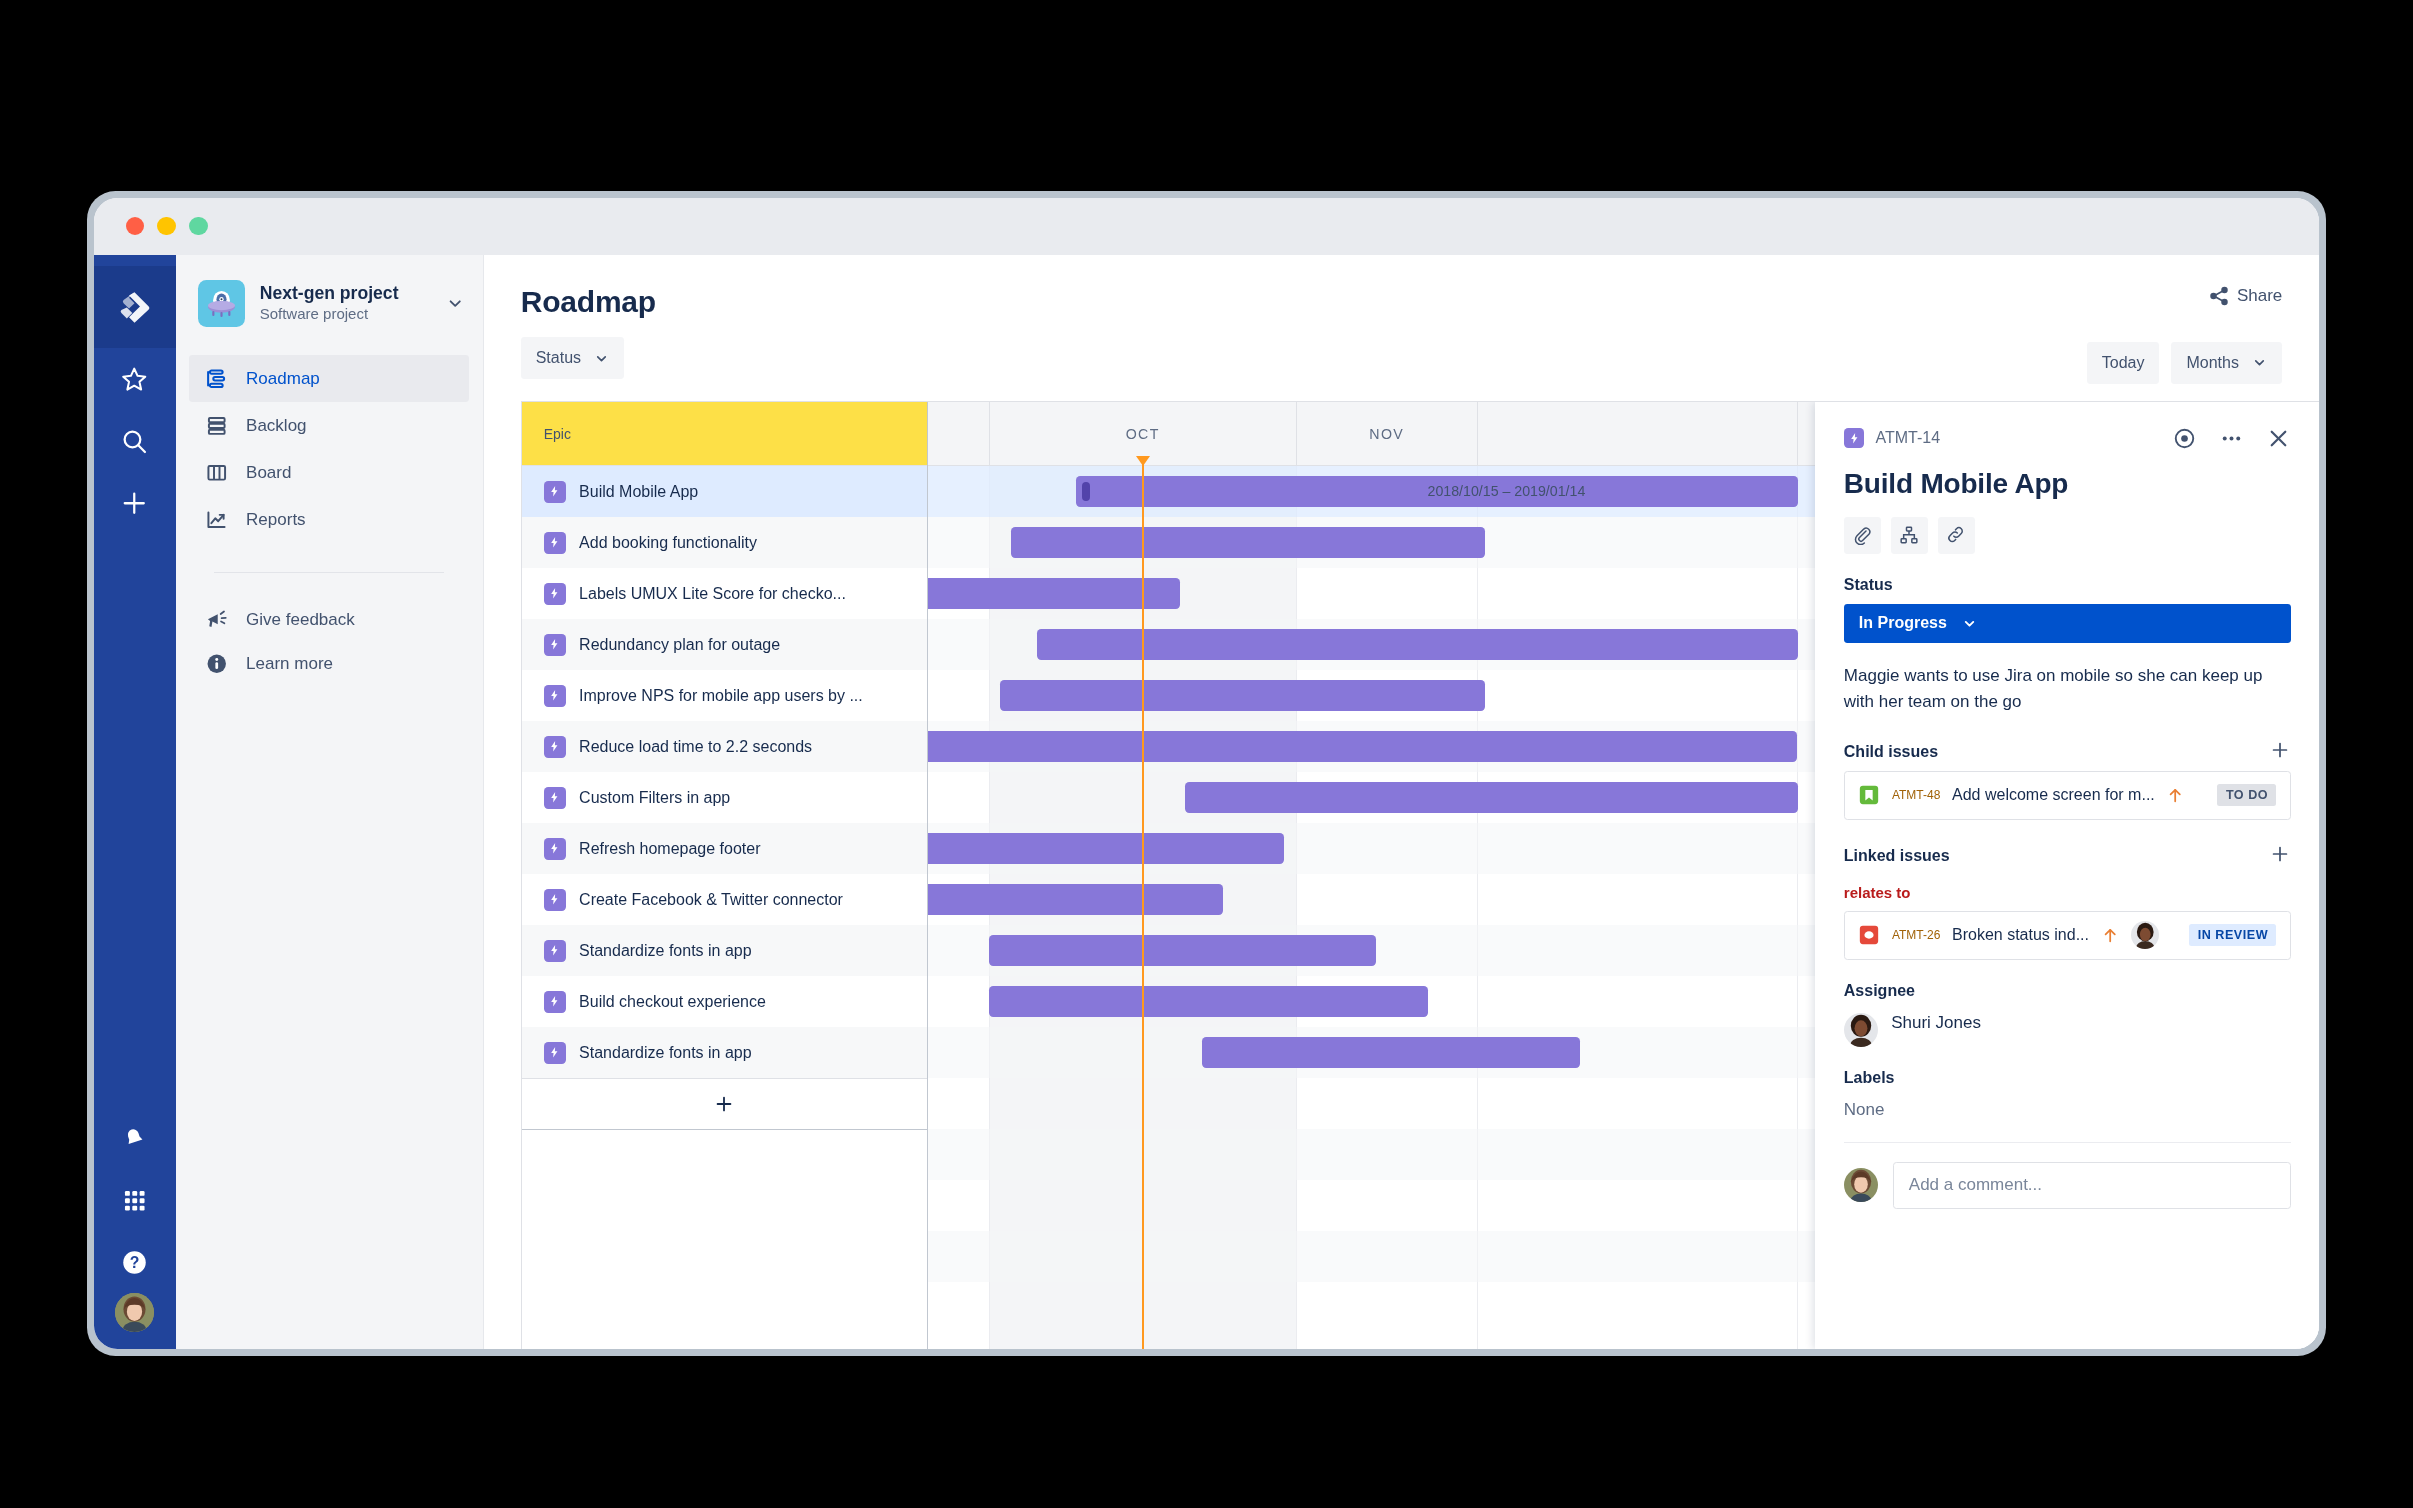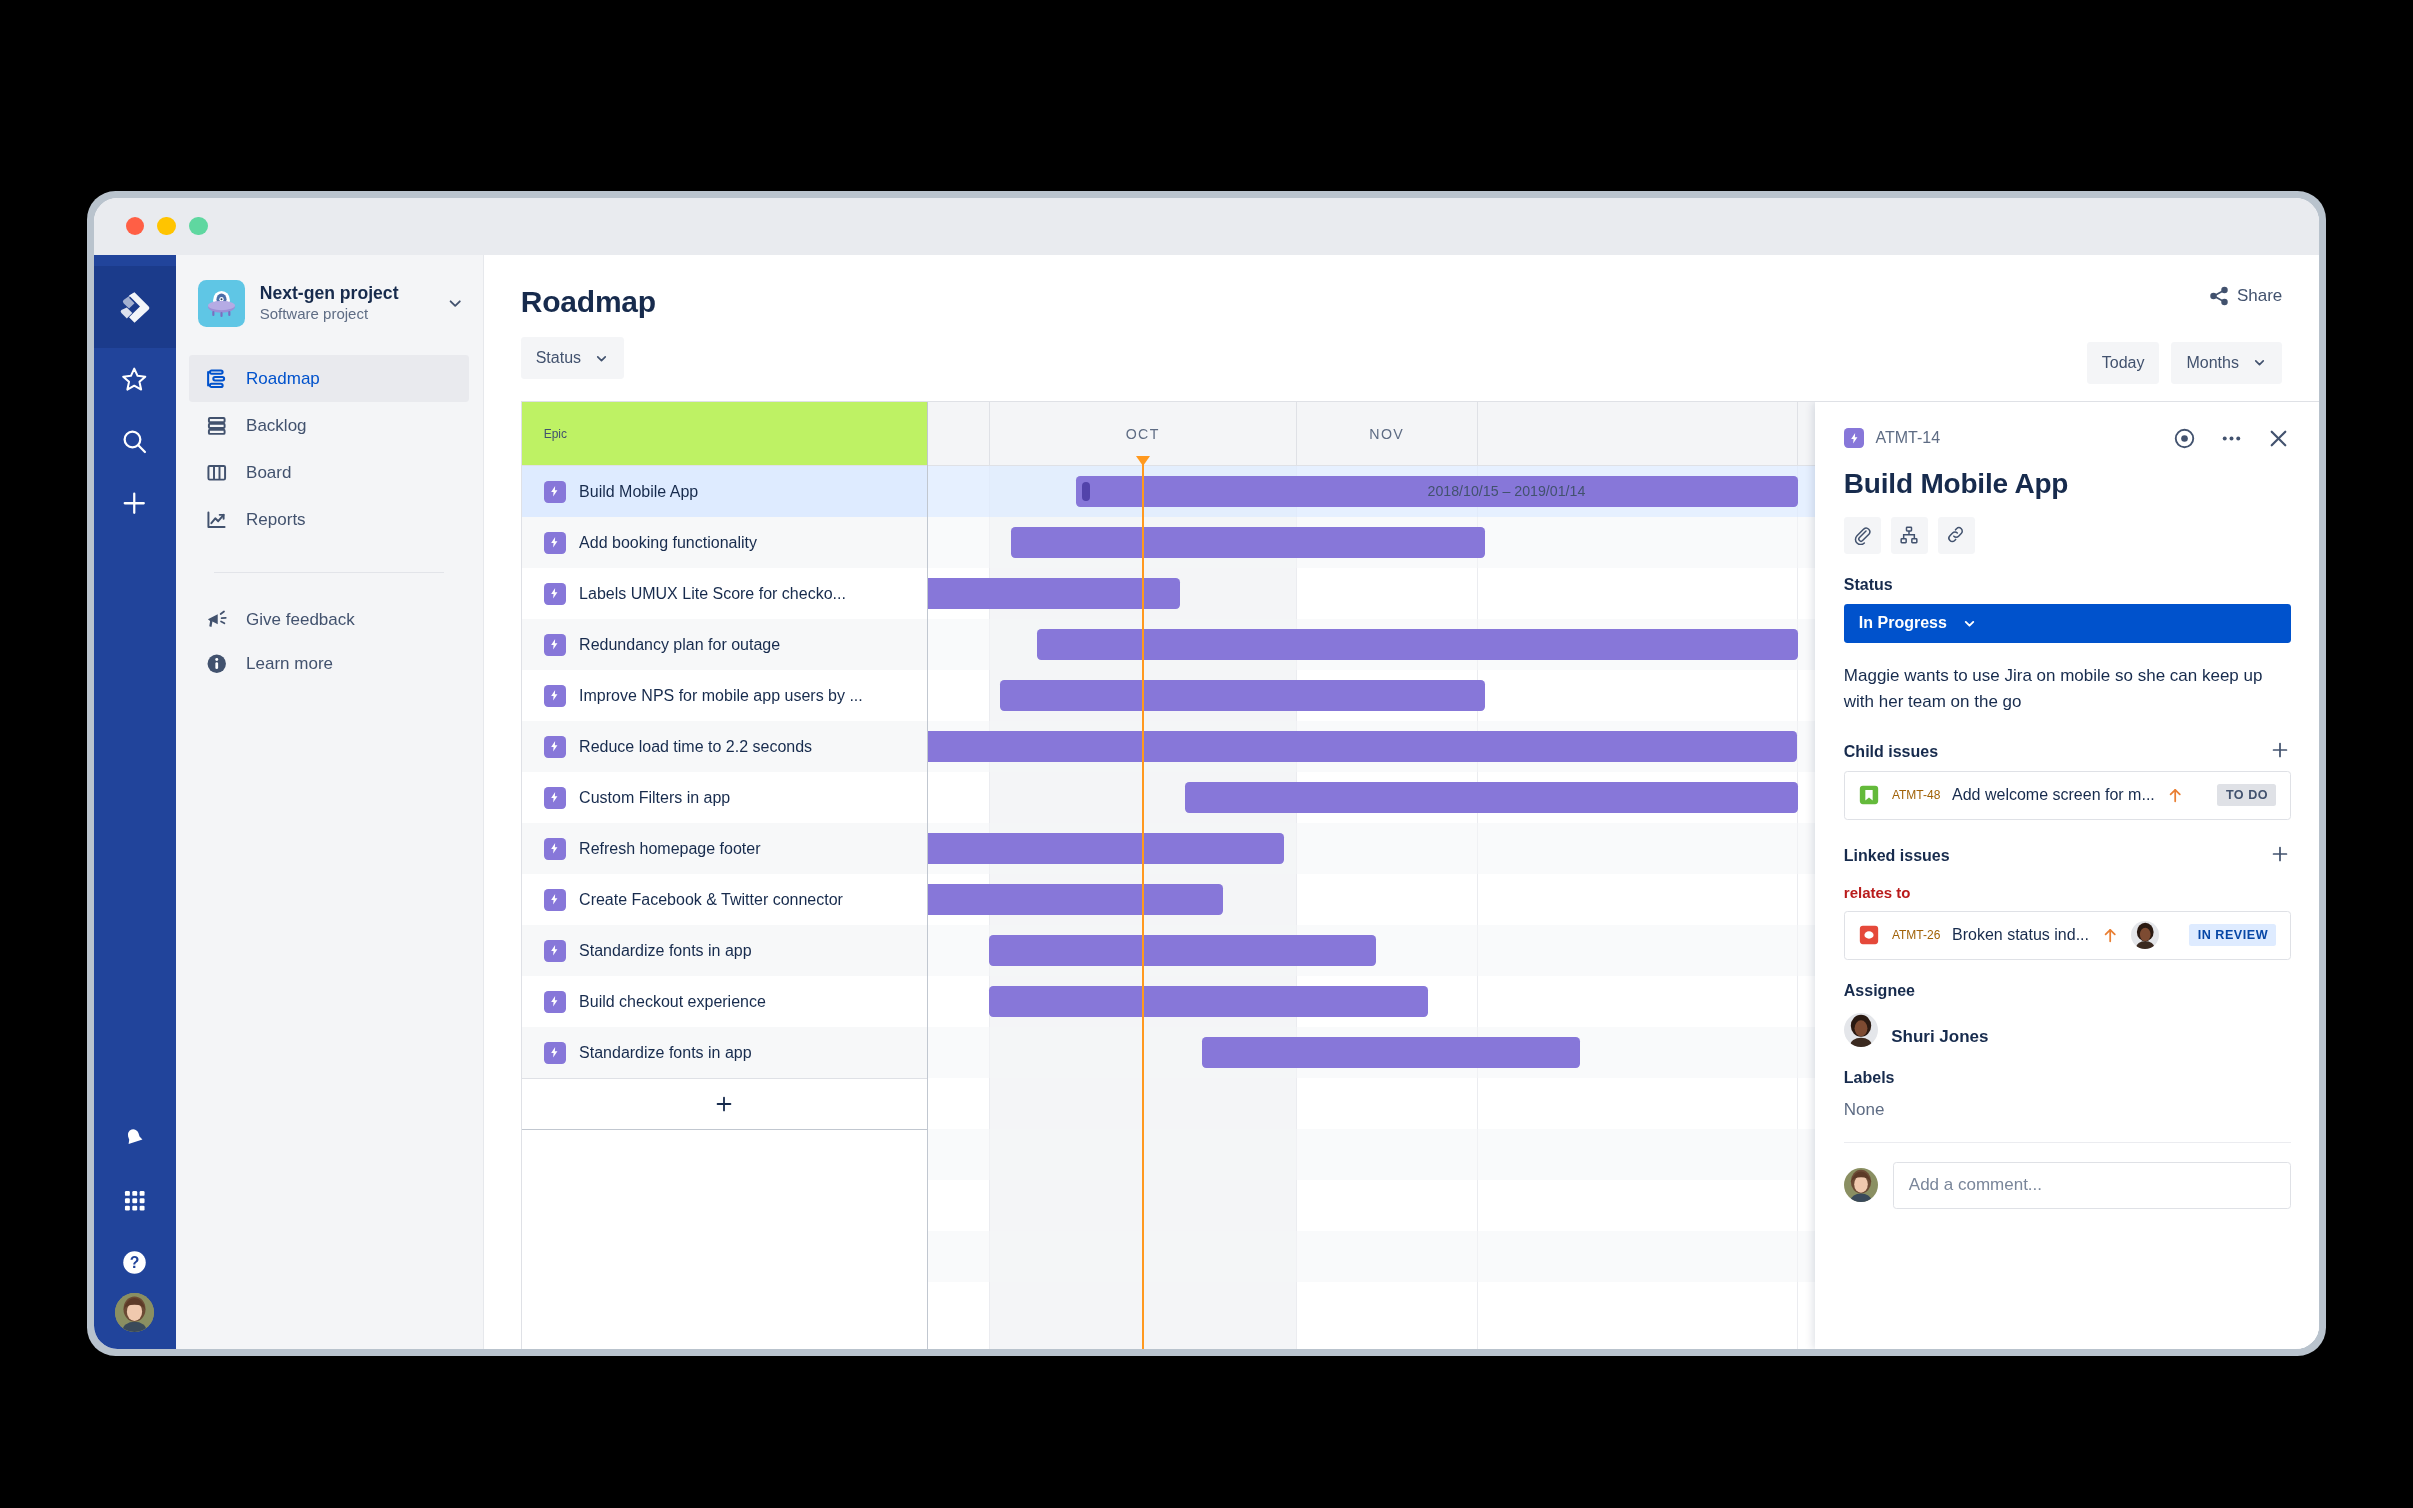--- a/index.html
+++ b/index.html
@@ -104,22 +104,22 @@
   .head-right { position:absolute; right:37px; top:87px; display:flex; gap:12px; align-items:center; }
 
   
   .roadmap {
     margin: 22px 0 0 37px; flex:1; min-height:0;
     border-top:0.8px solid #dfe1e6; border-left:0.8px solid #dfe1e6;
     display:flex; position:relative; overflow:hidden;
   }
   .epic-col { width:406px; flex:0 0 406px; border-right:0.8px solid #c1c7d0; }
   .epic-head {
-    height:64px; background:#bef264; display:flex; align-items:center;
-    padding-left: 22px; font-size:12px; color:#42526e;
+    height:64px; background:#fde047; display:flex; align-items:center;
+    padding-left: 22px; font-size:14px; color:#42526e;
     border-bottom:0.8px solid #dfe1e6;
   }
   .epic-row {
     height:51px; display:flex; align-items:center; gap:13.4px; padding-left:22px;
     cursor:pointer;
   }
   .epic-row.odd { background:#f7f8f9; }
   .epic-row.even { background:#ffffff; }
   .epic-row.selected { background:#deebff; }
   .epic-badge {
@@ -206,21 +206,21 @@
   }
   .issue-key { font-size:12px; color:#a16207; font-weight:400; }
   .issue-sum { font-size:16px; color:#172b4d; white-space:nowrap; overflow:hidden; text-overflow:ellipsis; }
   .badge-status {
     margin-left:auto; font-size:12.6px; font-weight:700; letter-spacing:0.5px;
     padding: 4.2px 8.4px; border-radius:2.5px; white-space:nowrap;
   }
   .badge-todo { background:#dfe1e6; color:#42526e; }
   .badge-review { background:#deebff; color:#0747a6; }
   .rel-label { font-size:15px; font-weight:700; color:#b91c1c; margin-top:18.4px; }
-  .assignee-row { display:flex; align-items:flex-end; gap:13.4px; margin-top:13.4px;font-weight:bold; }
+  .assignee-row { display:flex; align-items:flex-start; gap:13.4px; margin-top:13.4px; }
   .av-sm { width:34px; height:34px; border-radius:50%; overflow:hidden; flex:0 0 34px; }
   .av-xs { width:28.5px; height:28.5px; border-radius:50%; overflow:hidden; flex:0 0 28.5px; }
   .assignee-name { font-size:17px; color:#172b4d; }
   .labels-val { font-size:17px; color:#5e6c84; margin-top:13.4px; }
   .detail-sep { height:0.8px; background:#ebecf0; margin-top:22px; }
   .comment-row { display:flex; align-items:center; gap:15px; margin-top:18.4px; margin-bottom:23.5px; }
   .comment-box {
     flex:1; height:47px; border:0.8px solid #dfe1e6; border-radius:3.4px;
     display:flex; align-items:center; padding: 0 15px;
     font-size:17px; color:#7a869a; background:#fff; cursor:text;

